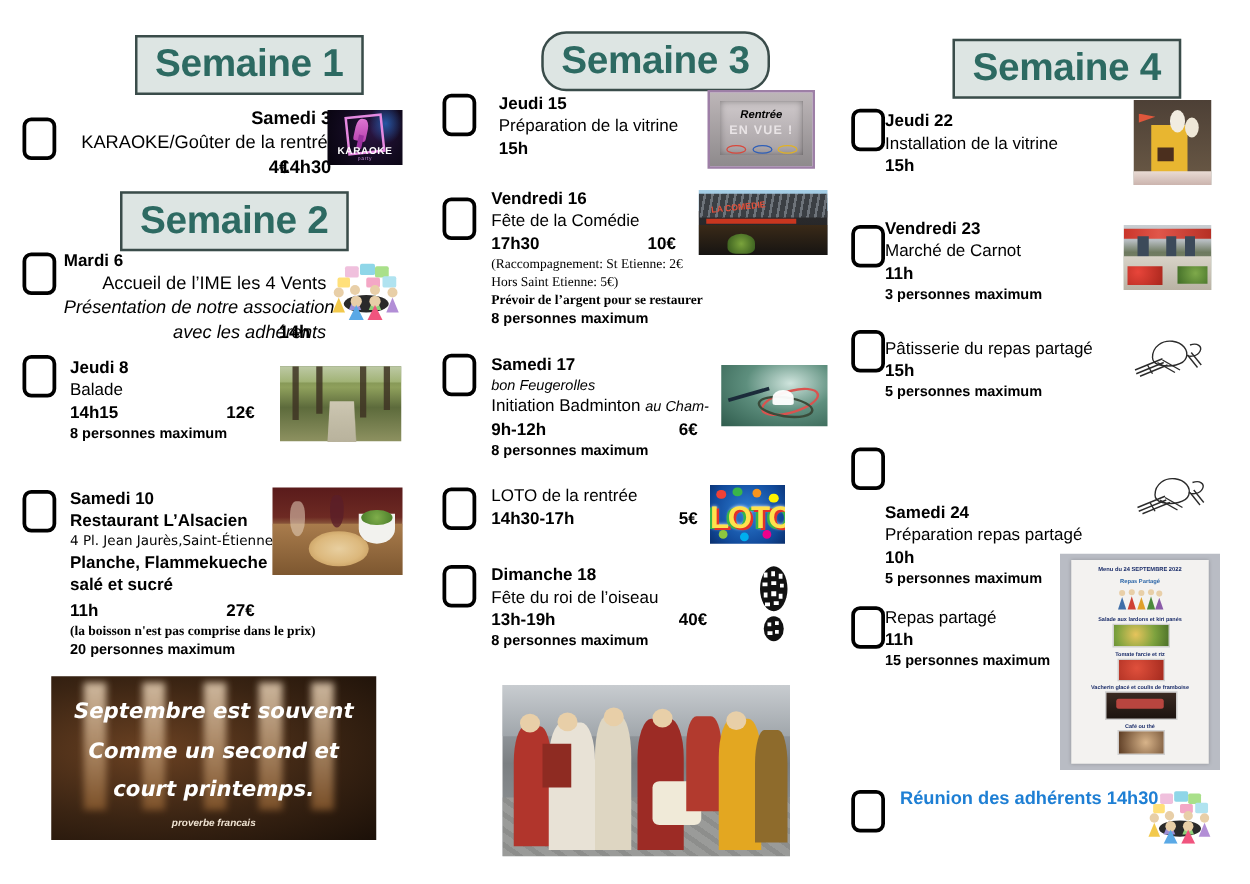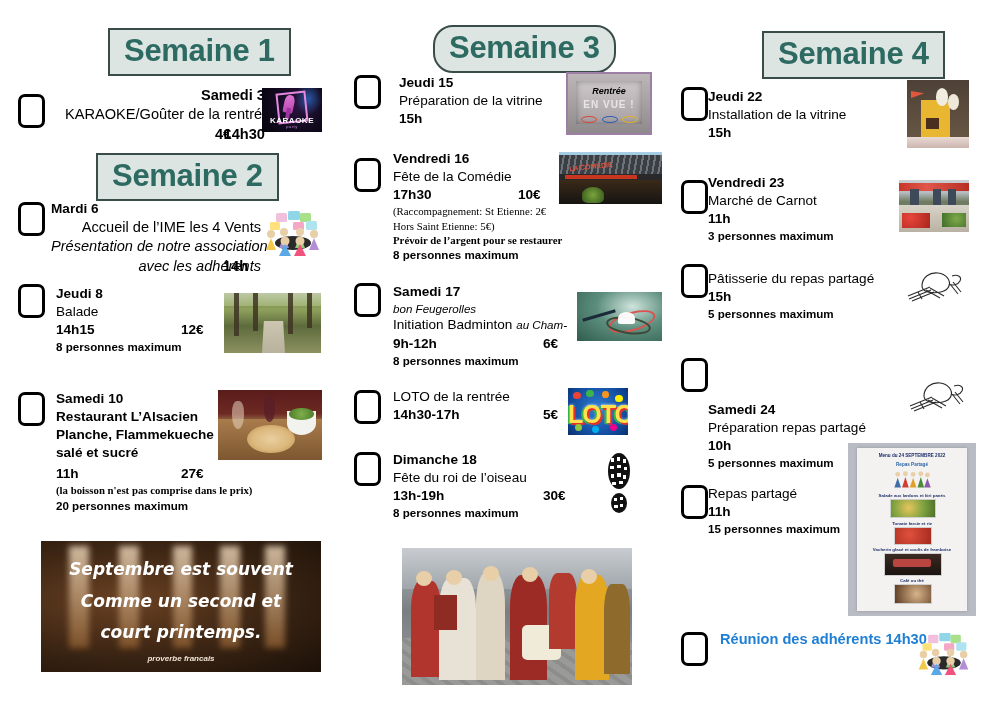--- a/index.html
+++ b/index.html
@@ -249,40 +249,41 @@
         <div class="trunk" style="left:86%;height:58%;"></div>
       <div class="path"></div>
     </div>
   </div>
 
   <div class="ev">
     <div class="cbx" style="left:18px;top:392px;"></div>
     <div class="txt" style="left:56px;top:390px;width:215px;">
       <div class="ln f14 b">Samedi 10</div>
       <div class="ln f14 b">Restaurant L’Alsacien</div>
+      <div class="ln f11" style="font-family:'DejaVu Sans',sans-serif;">4 Pl. Jean Jaurès,Saint-Étienne</div>
       <div class="ln f14 b">Planche, Flammekueche</div>
       <div class="ln f14 b">salé et sucré</div>
       <div class="ln f14 b row" style="margin-top:3px;">
         <span>11h</span>
         <span class="price2">27€</span>
       </div>
       <div class="ln f11 b">(la boisson n'est pas comprise dans le prix)</div>
       <div class="ln f12 b">20 personnes maximum</div>
     </div>
     <div class="im im-resto" style="left:218px;top:390px;width:104px;height:70px;">
       <div class="table"></div>
         <div class="glass"></div>
         <div class="glass2"></div>
       <div class="pizza"></div>
         <div class="bowl"></div>
         <div class="salad"></div>
     </div>
   </div>
 
-  <div class="im im-prov" style="left:41px;top:541px;width:280px;height:131px;">
+  <div class="im im-prov" style="left:41px;top:541px;width:260px;height:131px;">
     <div class="blur" style="left:10%;"></div>
       <div class="blur" style="left:28%;"></div>
     <div class="blur" style="left:47%;"></div>
       <div class="blur" style="left:64%;"></div>
     <div class="blur" style="left:80%;"></div>
     <div class="q" style="top:14%;font-size:17px;">Septembre est souvent</div>
     <div class="q" style="top:38%;font-size:17px;">Comme un second et</div>
     <div class="q" style="top:62%;font-size:17px;">court printemps.</div>
     <div class="sig" style="top:86%;">proverbe francais</div>
   </div>
@@ -376,21 +377,21 @@
     </div>
   </div>
 
   <div class="ev">
     <div class="cbx" style="left:14px;top:452px;"></div>
     <div class="txt" style="left:53px;top:451px;width:190px;">
       <div class="ln f14 b">Dimanche 18</div>
       <div class="ln f14">Fête du roi de l’oiseau</div>
       <div class="ln f14 b row">
         <span>13h-19h</span>
-        <span class="price">30€</span>
+        <span class="price">40€</span>
       </div>
       <div class="ln f12 b">8 personnes maximum</div>
     </div>
     <svg class="fp" style="left:264px;top:452px;" width="30" height="62" viewBox="0 0 30 62">
       <ellipse cx="15" cy="19" rx="11" ry="18" fill="#111"></ellipse>
       <ellipse cx="15" cy="51" rx="8" ry="10" fill="#111"></ellipse>
       <g fill="#fff">
         <rect x="7" y="6" width="3" height="4"></rect>
           <rect x="13" y="5" width="3" height="4"></rect>
         <rect x="19" y="7" width="3" height="4"></rect>

